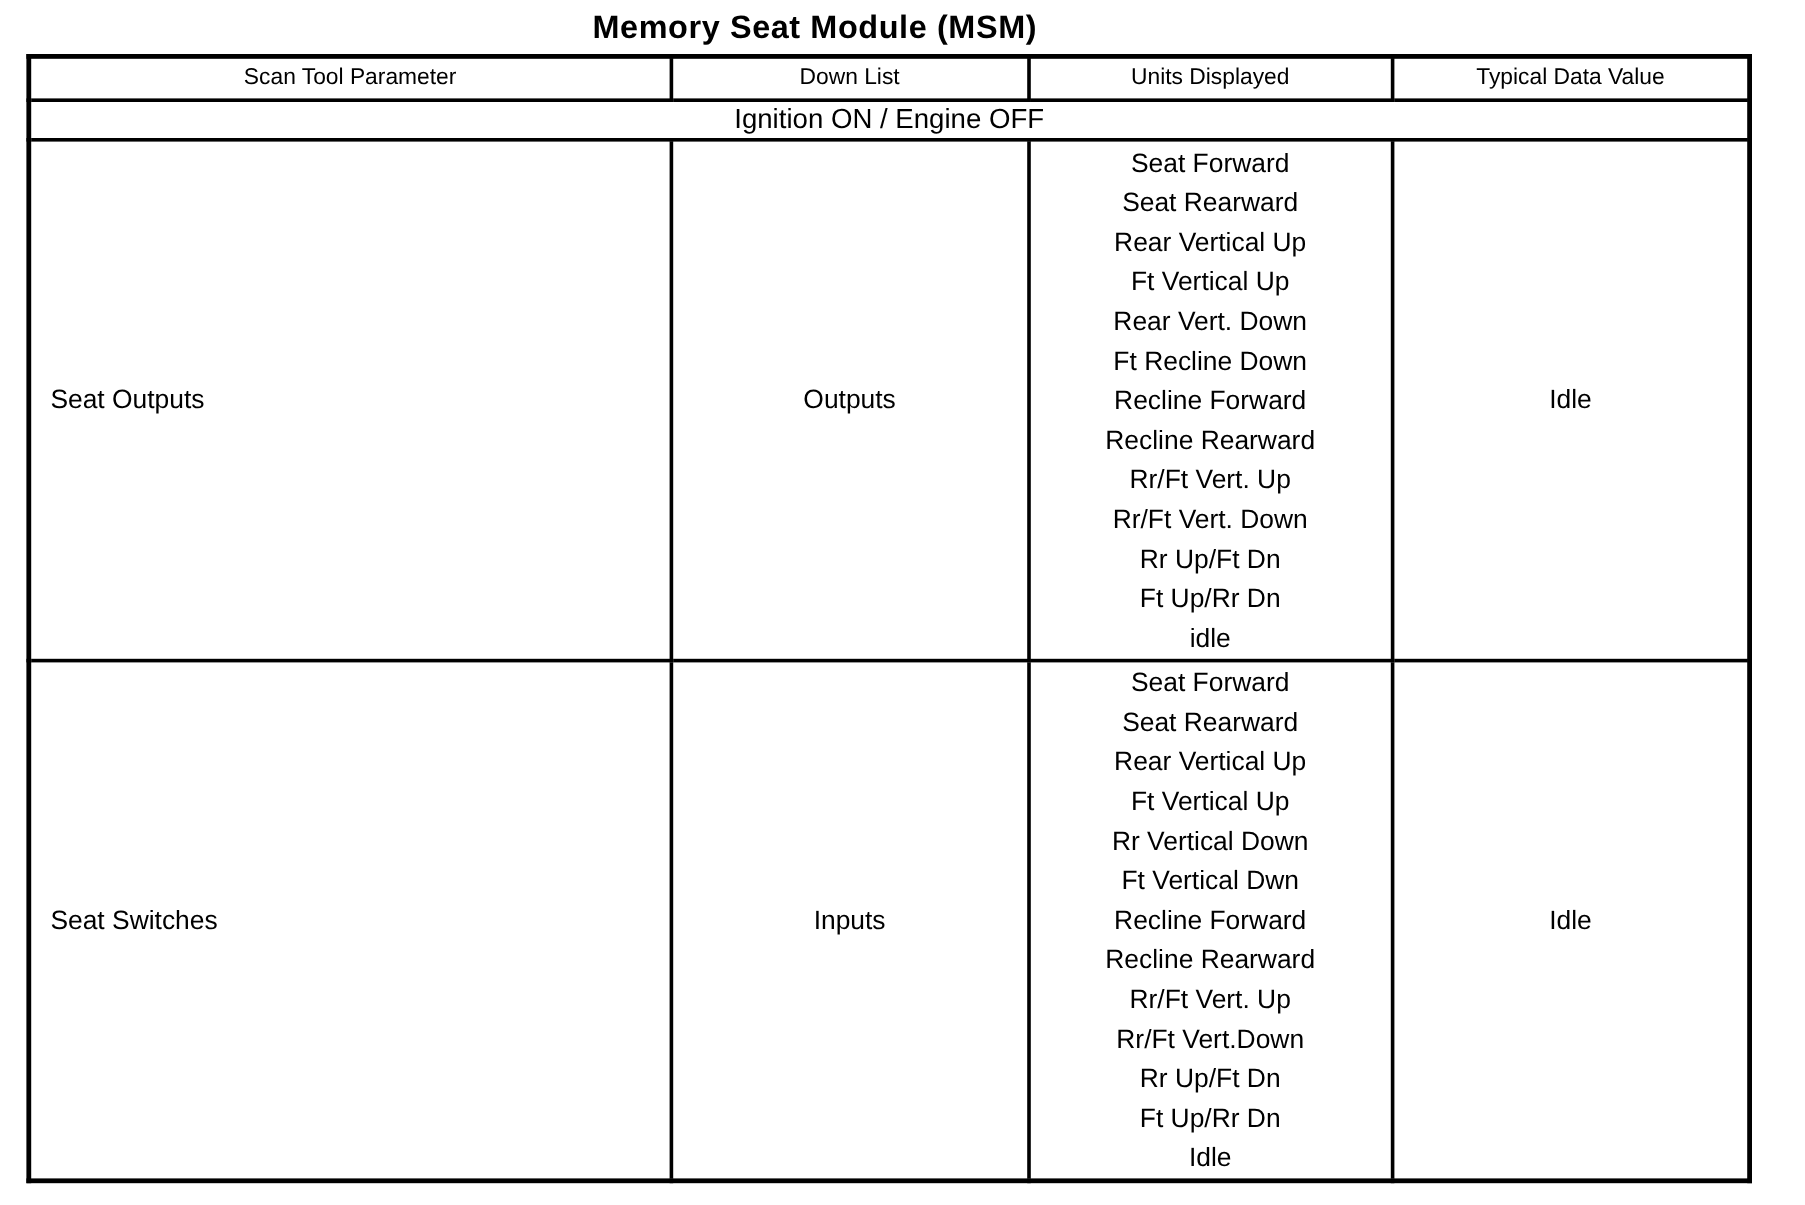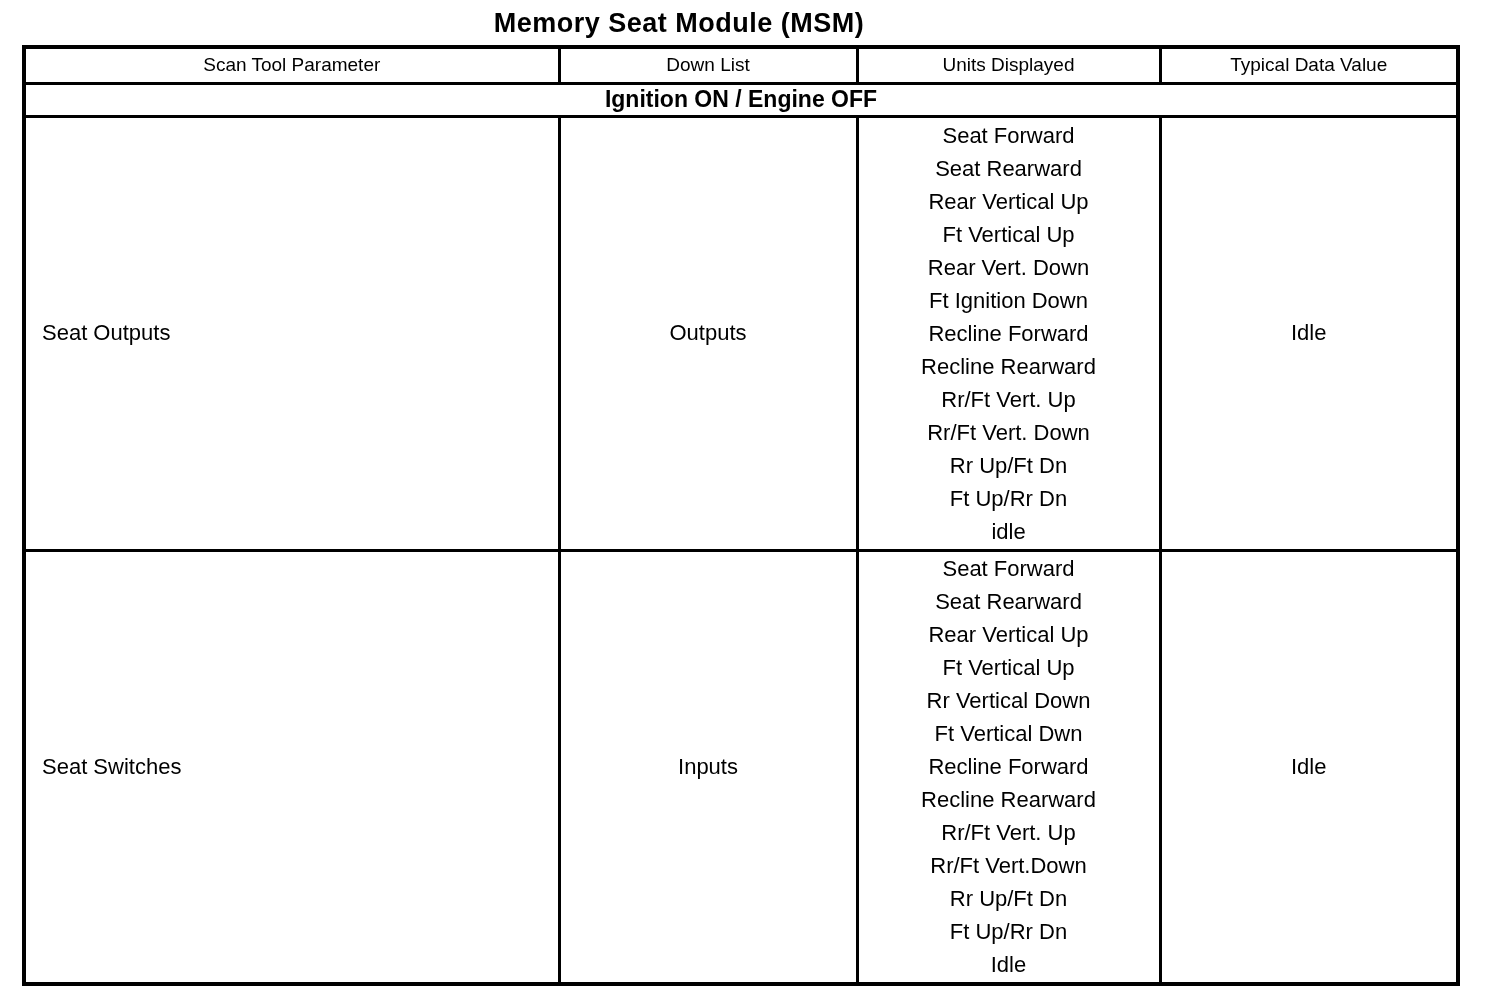--- a/index.html
+++ b/index.html
@@ -40,21 +40,21 @@
     padding: 0;
   }
   th {
     font-size: 19px;
     font-weight: normal;
     text-align: center;
     height: 36px;
   }
   td.section-cell {
     font-size: 23px;
-    font-weight: bold;
+    font-weight: normal;
     text-align: center;
     height: 33px;
   }
   tr.data-row td {
     font-size: 22px;
     font-weight: normal;
     height: 434px;
   }
   td.param-cell {
     text-align: left;
@@ -100,21 +100,21 @@
 
       <tr class="data-row">
         <td class="param-cell">Seat Outputs</td>
         <td class="center-cell">Outputs</td>
         <td class="units-cell">
             <div class="unit-line">Seat Forward</div>
             <div class="unit-line">Seat Rearward</div>
             <div class="unit-line">Rear Vertical Up</div>
             <div class="unit-line">Ft Vertical Up</div>
             <div class="unit-line">Rear Vert. Down</div>
-            <div class="unit-line">Ft Ignition Down</div>
+            <div class="unit-line">Ft Recline Down</div>
             <div class="unit-line">Recline Forward</div>
             <div class="unit-line">Recline Rearward</div>
             <div class="unit-line">Rr/Ft Vert. Up</div>
             <div class="unit-line">Rr/Ft Vert. Down</div>
             <div class="unit-line">Rr Up/Ft Dn</div>
             <div class="unit-line">Ft Up/Rr Dn</div>
             <div class="unit-line">idle</div>
           </td>
         <td class="center-cell">Idle</td>
       </tr>

